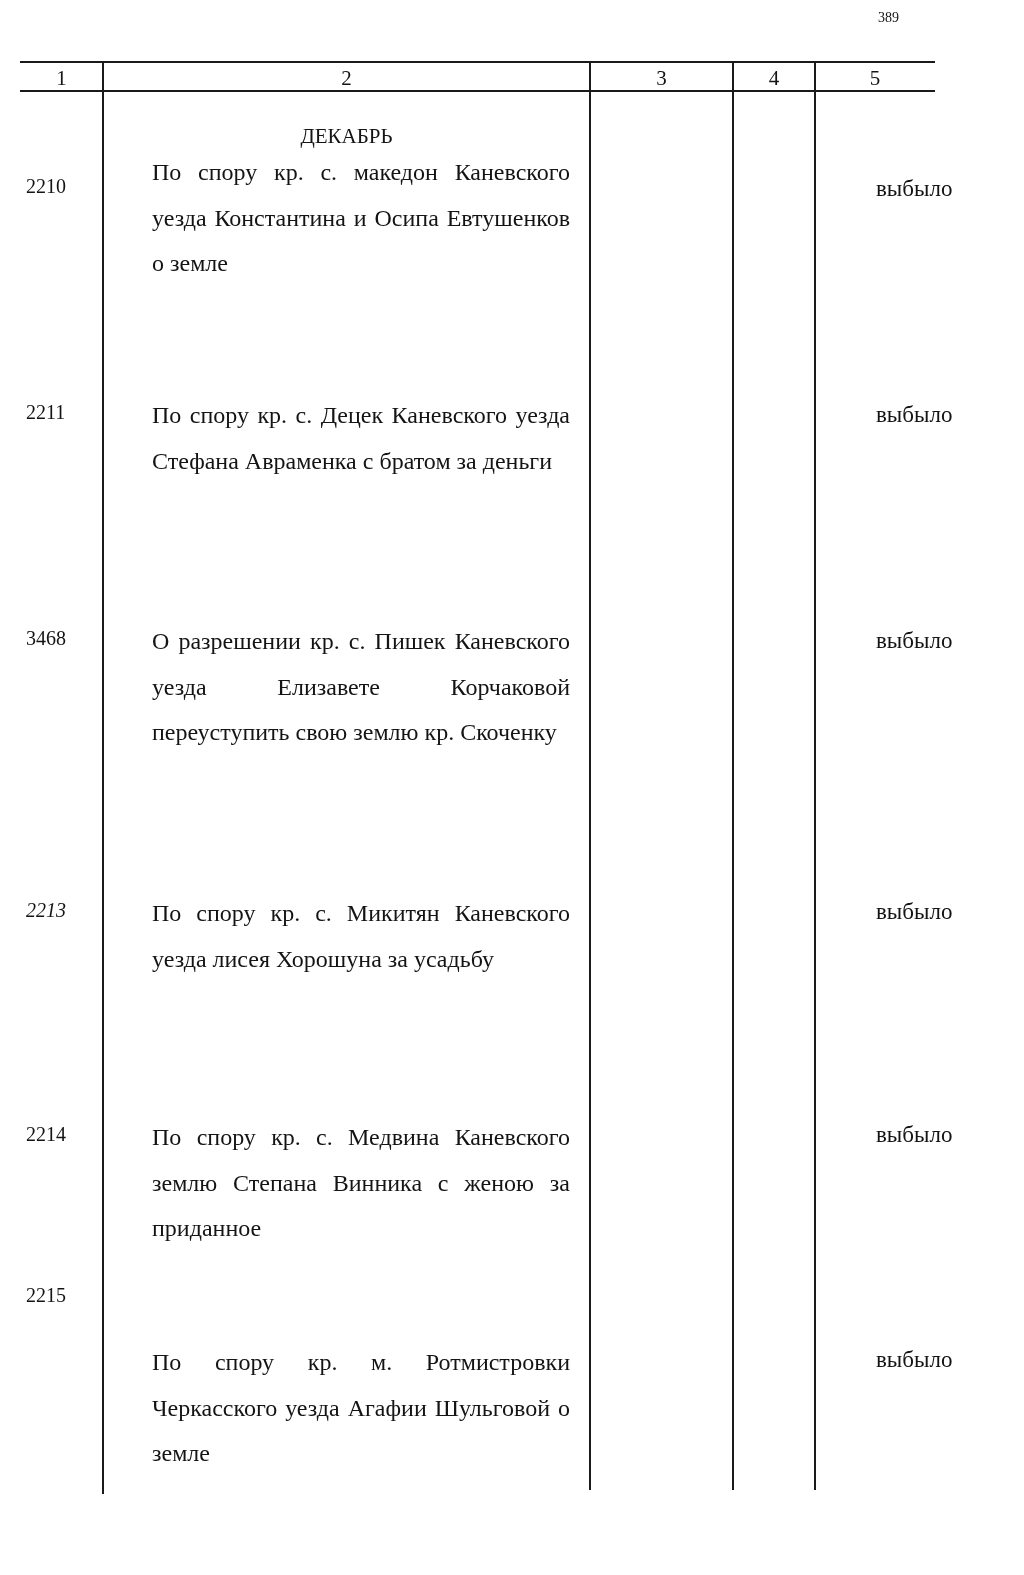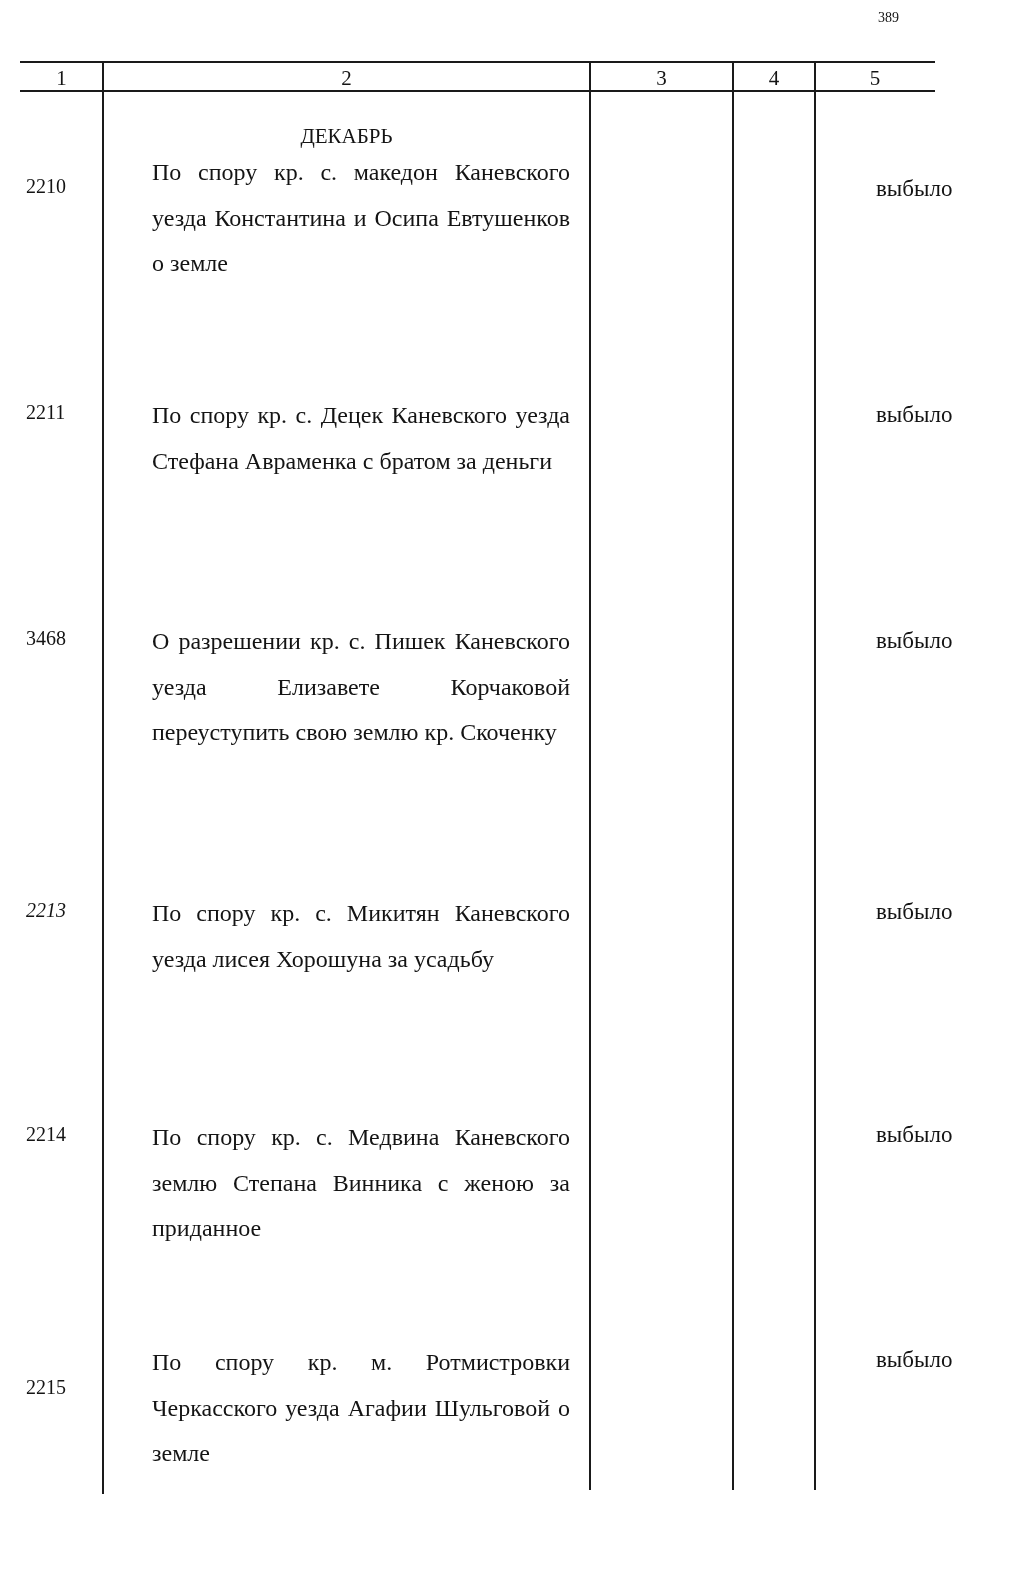--- a/index.html
+++ b/index.html
@@ -81,17 +81,17 @@
     <div class="status" style="top:899px;">выбыло</div>
   </div>
 
   <div>
     <div class="num" style="top:1123px;">2214</div>
     <div class="desc" style="top:1115px;">По спору кр. с. Медвина Каневского землю Степана Винника с женою за приданное</div>
     <div class="status" style="top:1122px;">выбыло</div>
   </div>
 
   <div>
-    <div class="num" style="top:1376px;">2215</div>
+    <div class="num" style="top:1284px;">2215</div>
     <div class="desc" style="top:1340px;">По спору кр. м. Ротмистровки Черкасского уезда Агафии Шульговой о земле</div>
     <div class="status" style="top:1347px;">выбыло</div>
   </div>
 </div>
 
 </body></html>

